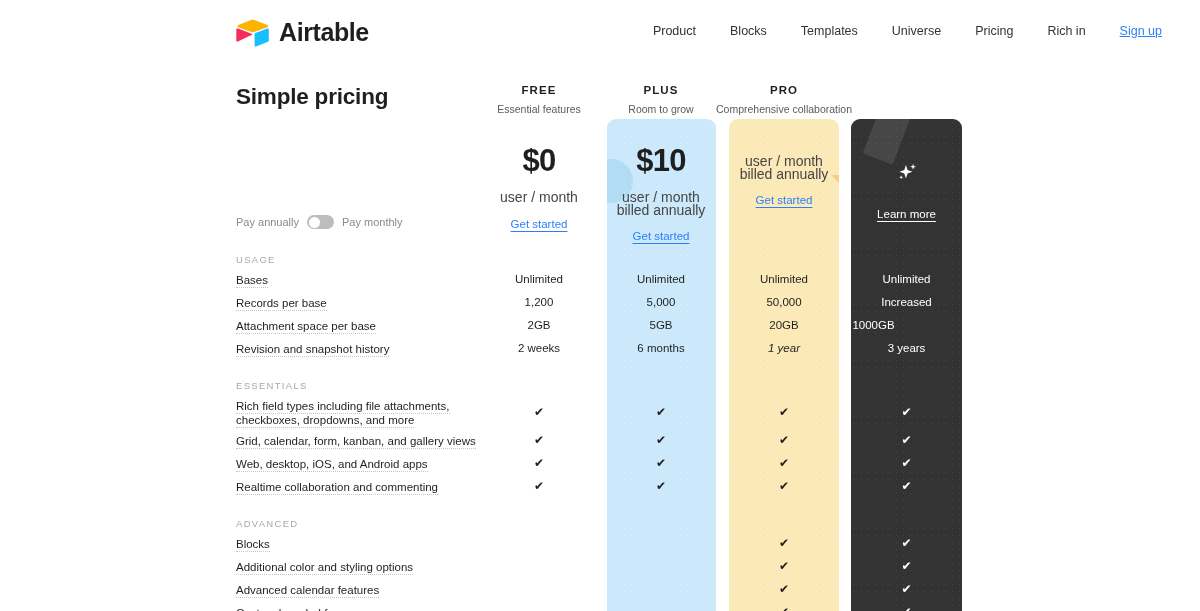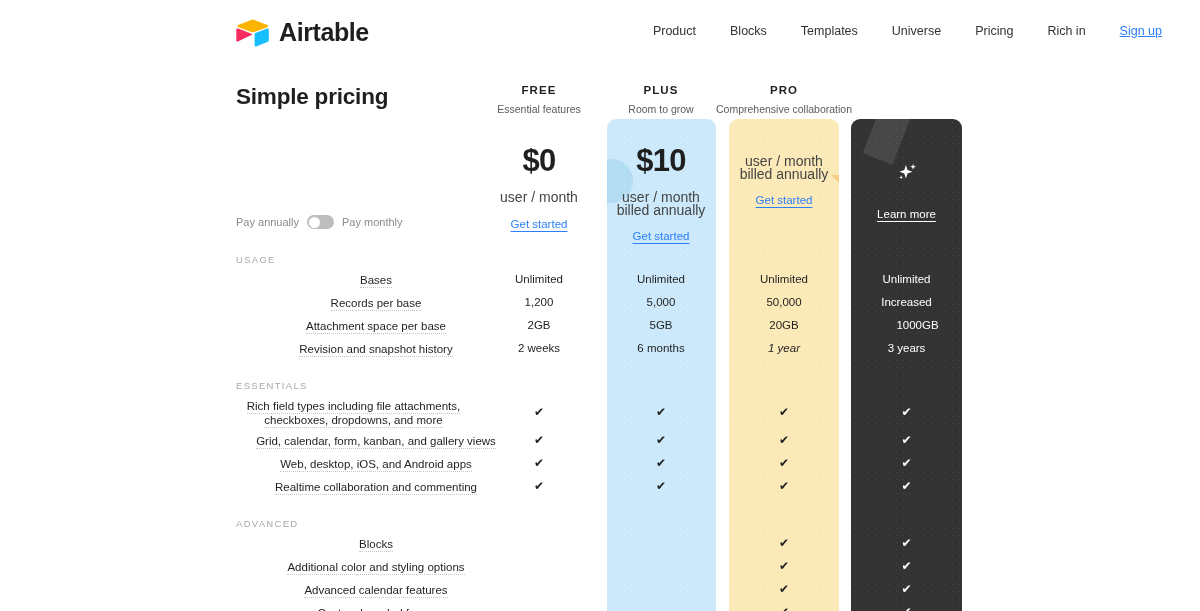--- a/index.html
+++ b/index.html
@@ -118,21 +118,21 @@
   }
 
   
   .section-label {
     position: absolute; left: 236px;
     font-size: 9.5px; letter-spacing: 1.3px; color: #a8a8a8;
   }
   .row { position: absolute; left: 236px; width: 726px; }
   .row .label {
     position: absolute; left: 0; top: 0; width: 280px;
-    font-size: 11.5px; line-height: 14px; color: #1f1f1f; text-align: center;
+    font-size: 11.5px; line-height: 14px; color: #1f1f1f;
   }
   .row .label span {
     border-bottom: 1px dotted #c6c6c6; padding-bottom: 1px;
   }
   .cell {
     position: absolute; text-align: center;
     font-size: 11.5px; color: #1f1f1f;
   }
   .cell.ent { color: #ffffff; }
   .check { font-size: 12px; line-height: 1; }
@@ -246,21 +246,21 @@
     <div class="cell" style="left:370px;width:110px;">5,000</div>
     <div class="cell" style="left:493px;width:110px;">50,000</div>
     <div class="cell ent" style="left:615px;width:111px;">Increased</div>
   </div>
 
   <div class="row" style="top:319px;">
     <div class="label"><span>Attachment space per base</span></div>
     <div class="cell" style="left:248px;width:110px;">2GB</div>
     <div class="cell" style="left:370px;width:110px;">5GB</div>
     <div class="cell" style="left:493px;width:110px;">20GB</div>
-    <div class="cell ent" style="left:626px;width:111px;">1000GB</div>
+    <div class="cell ent" style="left:582px;width:111px;">1000GB</div>
   </div>
 
   <div class="row" style="top:342px;">
     <div class="label"><span>Revision and snapshot history</span></div>
     <div class="cell" style="left:248px;width:110px;">2 weeks</div>
     <div class="cell" style="left:370px;width:110px;">6 months</div>
     <div class="cell" style="left:493px;width:110px;font-style:italic;">1 year</div>
     <div class="cell ent" style="left:615px;width:111px;">3 years</div>
   </div>
 

